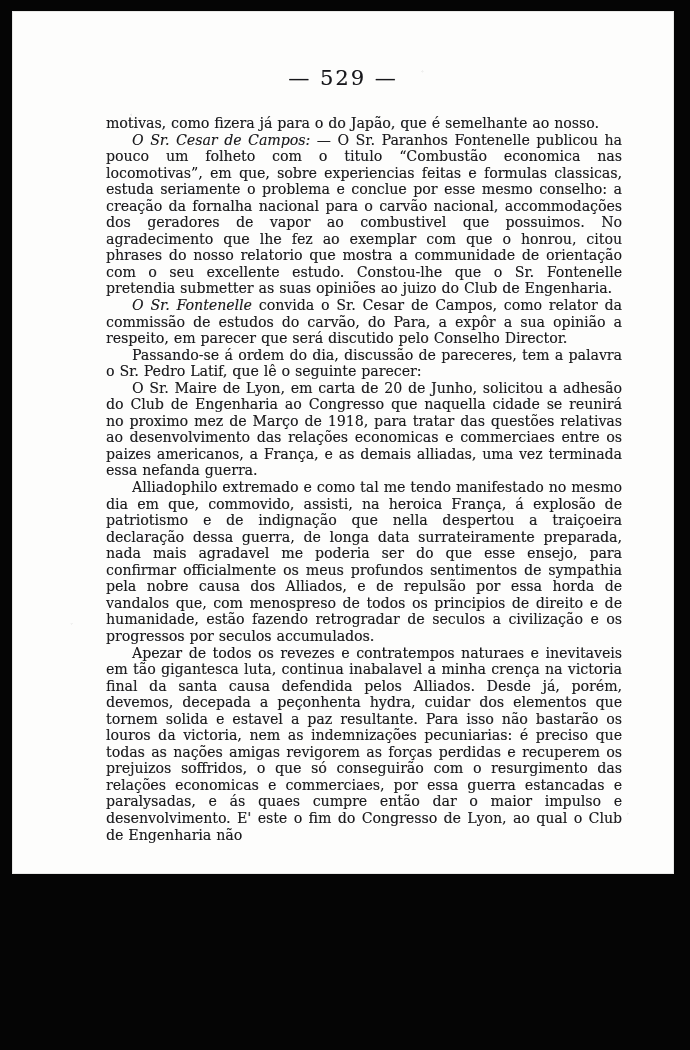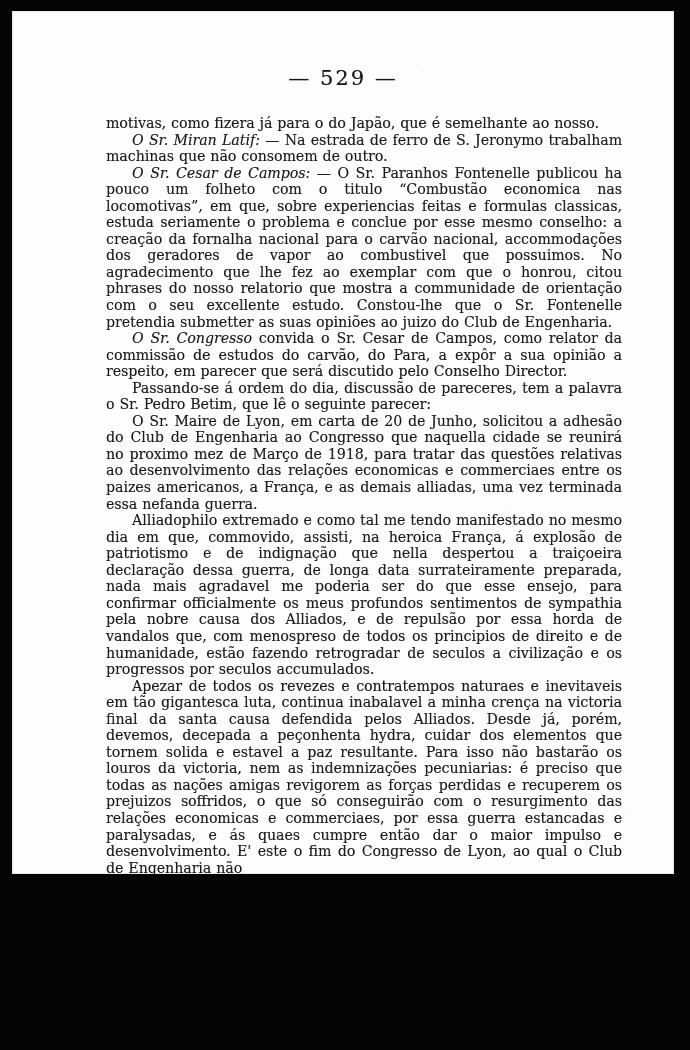--- a/index.html
+++ b/index.html
@@ -104,27 +104,26 @@
   <div class="page-sheet">
 
     <div class="speckle"></div>
 
     <div class="folio">— 529 —</div>
 
     <div class="text-column">
 
       <p class="para"><span>motivas, como fizera já para o do Japão, que é semelhante ao nosso.</span></p>
 
-      <p class="para indent"><span class="speaker">O Sr. Miran Latif:</span><span> — Na estrada de ferro de S. Jeronymo trabalham machinas que não consomem de outro.</span></p>
 
       <p class="para indent"><span class="speaker">O Sr. Cesar de Campos:</span><span> — O Sr. Paranhos Fontenelle publicou ha pouco um folheto com o titulo “Combustão economica nas locomotivas”, em que, sobre experiencias feitas e formulas classicas, estuda seriamente o problema e conclue por esse mesmo conselho: a creação da fornalha nacional para o carvão nacional, accommodações dos geradores de vapor ao combustivel que possuimos. No agradecimento que lhe fez ao exemplar com que o honrou, citou phrases do nosso relatorio que mostra a communidade de orientação com o seu excellente estudo. Constou-lhe que o Sr. Fontenelle pretendia submetter as suas opiniões ao juizo do Club de Engenharia.</span></p>
 
-      <p class="para indent"><span class="speaker">O Sr. Congresso</span><span> convida o Sr. Cesar de Campos, como relator da commissão de estudos do carvão, do Para, a expôr a sua opinião a respeito, em parecer que será discutido pelo Conselho Director.</span></p>
+      <p class="para indent"><span class="speaker">O Sr. Fontenelle</span><span> convida o Sr. Cesar de Campos, como relator da commissão de estudos do carvão, do Para, a expôr a sua opinião a respeito, em parecer que será discutido pelo Conselho Director.</span></p>
 
-      <p class="para indent"><span>Passando-se á ordem do dia, discussão de pareceres, tem a palavra o Sr. Pedro Betim, que lê o seguinte parecer:</span></p>
+      <p class="para indent"><span>Passando-se á ordem do dia, discussão de pareceres, tem a palavra o Sr. Pedro Latif, que lê o seguinte parecer:</span></p>
 
       <p class="para indent"><span>O Sr. Maire de Lyon, em carta de 20 de Junho, solicitou a adhesão do Club de Engenharia ao Congresso que naquella cidade se reunirá no proximo mez de Março de 1918, para tratar das questões relativas ao desenvolvimento das relações economicas e commerciaes entre os paizes americanos, a França, e as demais alliadas, uma vez terminada essa nefanda guerra.</span></p>
 
 
       <p class="para indent"><span>Alliadophilo extremado e como tal me tendo manifestado no mesmo dia em que, commovido, assisti, na heroica França, á explosão de patriotismo e de indignação que nella despertou a traiçoeira declaração dessa guerra, de longa data surrateiramente preparada, nada mais agradavel me poderia ser do que esse ensejo, para confirmar officialmente os meus profundos sentimentos de sympathia pela nobre causa dos Alliados, e de repulsão por essa horda de vandalos que, com menospreso de todos os principios de direito e de humanidade, estão fazendo retrogradar de seculos a civilização e os progressos por seculos accumulados.</span></p>
 
       <p class="para indent"><span>Apezar de todos os revezes e contratempos naturaes e inevitaveis em tão gigantesca luta, continua inabalavel a minha crença na victoria final da santa causa defendida pelos Alliados. Desde já, porém, devemos, decepada a peçonhenta hydra, cuidar dos elementos que tornem solida e estavel a paz resultante. Para isso não bastarão os louros da victoria, nem as indemnizações pecuniarias: é preciso que todas as nações amigas revigorem as forças perdidas e recuperem os prejuizos soffridos, o que só conseguirão com o resurgimento das relações economicas e commerciaes, por essa guerra estancadas e paralysadas, e ás quaes cumpre então dar o maior impulso e desenvolvimento. E' este o fim do Congresso de Lyon, ao qual o Club de Engenharia não</span></p>
 
     </div>
   </div>

